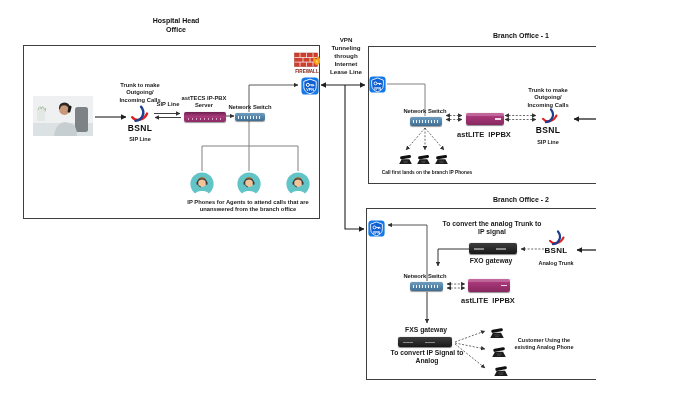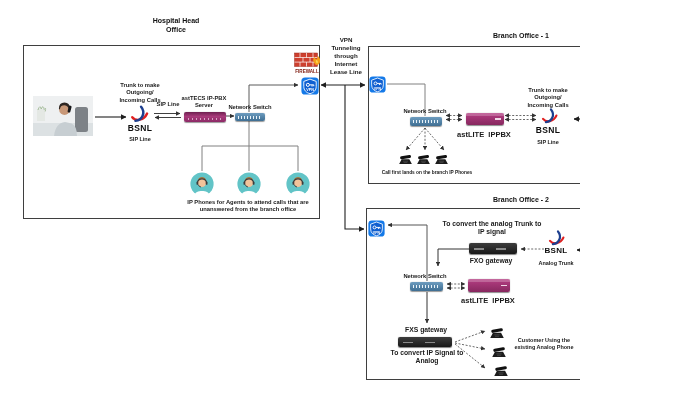--- a/index.html
+++ b/index.html
@@ -1,17 +1,17 @@
 <!DOCTYPE html>
 <html><head>
 <meta charset="utf-8">
 <style>
   html,body{margin:0;padding:0;background:#ffffff;}
   .canvas{position:relative;width:580px;height:400px;background:#ffffff;overflow:hidden;
-          font-family:"Liberation Sans",sans-serif;}
+          font-family:"Liberation Sans",sans-serif;padding-left:16px;}
   .office{position:absolute;border:1.5px solid #3f3f3f;background:transparent;z-index:1;}
   #wires{position:absolute;left:0;top:0;z-index:2;}
   .lbl{position:absolute;z-index:3;font:bold 5.8px/1.28 "Liberation Sans",sans-serif;
        color:#1a1a1a;text-align:center;}
   .ttl{font:bold 7px/1.25 "Liberation Sans",sans-serif;color:#111;}
   .lbl-lg{font-size:6.8px;line-height:1.25;}
   .lbl-sm{font-size:5.5px;}
   .lbl-xs{font-size:4.6px;}
   .bsnl-txt{font:bold 8.5px/1 "Liberation Sans",sans-serif;color:#0d0d0d;letter-spacing:.3px;}
   .pre{white-space:pre;}

